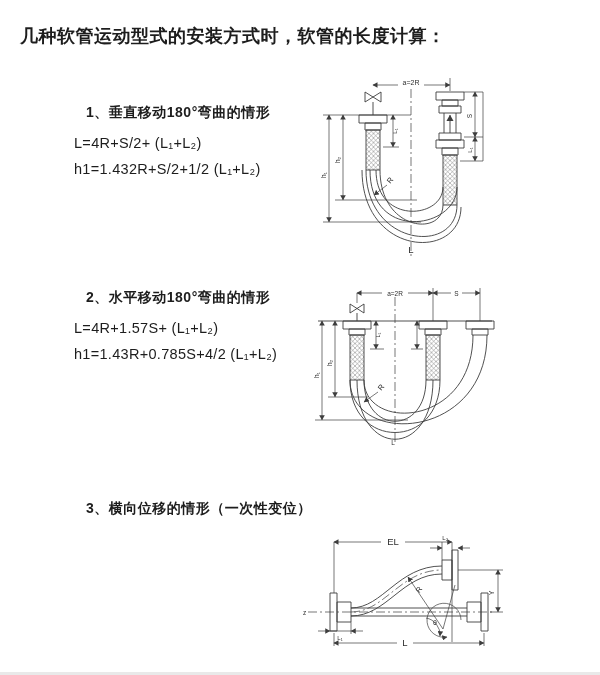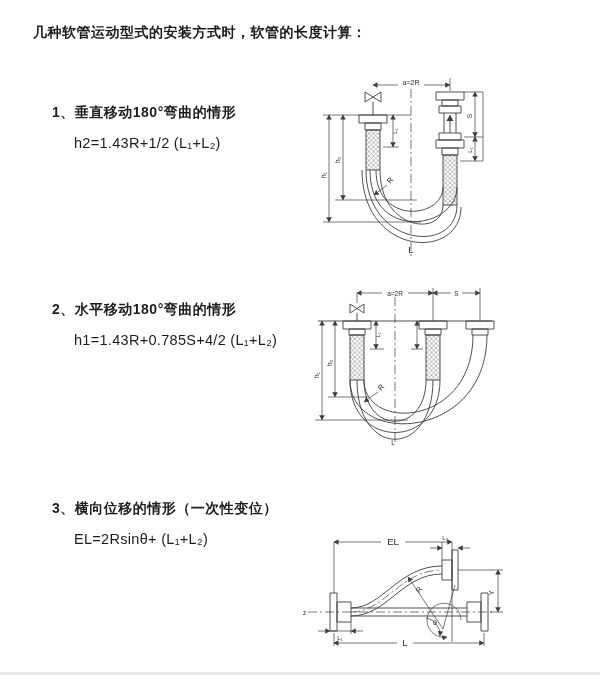--- a/index.html
+++ b/index.html
@@ -1,45 +1,46 @@
 <!DOCTYPE html>
 <html><head>
 <meta charset="utf-8">
 <style>
   html,body{margin:0;padding:0;}
   body{width:600px;height:675px;background:#ffffff;position:relative;overflow:hidden;
        font-family:"Liberation Sans","DejaVu Sans",sans-serif;color:#1d1d1d;}
-  .title{position:absolute;left:33px;top:24px;font-size:14px;font-weight:bold;letter-spacing:.5px;}
+  .title{position:absolute;left:20px;top:24px;font-size:18px;font-weight:bold;letter-spacing:.5px;}
   .sec{position:absolute;left:52px;}
-  .sec-head{font-size:14px;font-weight:bold;letter-spacing:.5px;margin-bottom:8px;}
+  .sec-head{font-size:14px;font-weight:bold;letter-spacing:.5px;margin-bottom:8px;margin-left:34px;}
   .formula{font-size:14.5px;line-height:26px;margin-left:22px;letter-spacing:.3px;}
   .diagram{position:absolute;}
   svg{display:block;}
   svg line,svg path,svg rect{vector-effect:non-scaling-stroke;}
   svg text{font-family:"Liberation Sans","DejaVu Sans",sans-serif;fill:#2e2e2e;stroke:none;}
   .scan-edge{position:absolute;left:0;bottom:0;width:600px;height:3px;background:#e9e9e9;}
 </style>
 </head>
 <body>
 
 <div class="title">几种软管运动型式的安装方式时，软管的长度计算：</div>
 
 <section class="sec" style="top:104px">
   <div class="sec-head">1、垂直移动180°弯曲的情形</div>
-  <div class="formula">h2=1.43R+1/2 (L₁+L₂)</div>
+  <div class="formula">L=4R+S/2+ (L₁+L₂)</div>
+  <div class="formula">h1=1.432R+S/2+1/2 (L₁+L₂)</div>
 </section>
 
-<section class="sec" style="top:301px">
+<section class="sec" style="top:289px">
   <div class="sec-head">2、水平移动180°弯曲的情形</div>
+  <div class="formula">L=4R+1.57S+ (L₁+L₂)</div>
   <div class="formula">h1=1.43R+0.785S+4/2 (L₁+L₂)</div>
 </section>
 
 <section class="sec" style="top:500px">
   <div class="sec-head">3、横向位移的情形（一次性变位）</div>
-  <div class="formula">EL=2Rsinθ+ (L₁+L₂)</div>
 </section>
 
 <div class="diagram" style="left:315px;top:75px">
 <svg width="285" height="185" viewBox="0 0 285 185">
   <defs>
     <marker id="d1e" viewBox="0 0 10 10" refX="8.5" refY="5" markerWidth="8" markerHeight="8" orient="auto">
       <path d="M0,0 L9,5 L0,10 z" fill="#3d3d3d"></path>
         </marker>
     <marker id="d1s" viewBox="0 0 10 10" refX="1" refY="5" markerWidth="8" markerHeight="8" orient="auto">
       <path d="M9,0 L0,5 L9,10 z" fill="#3d3d3d"></path>

